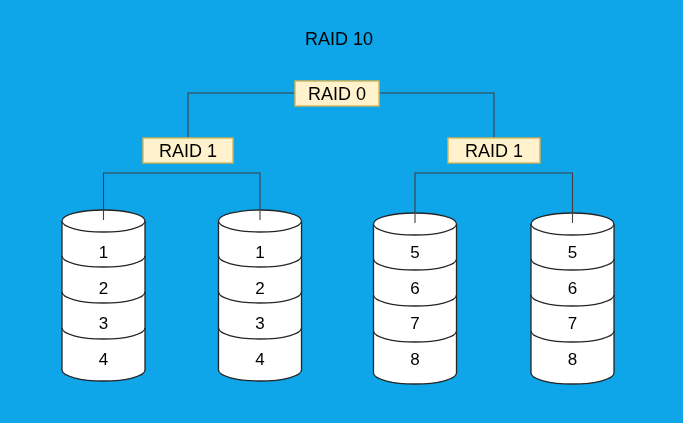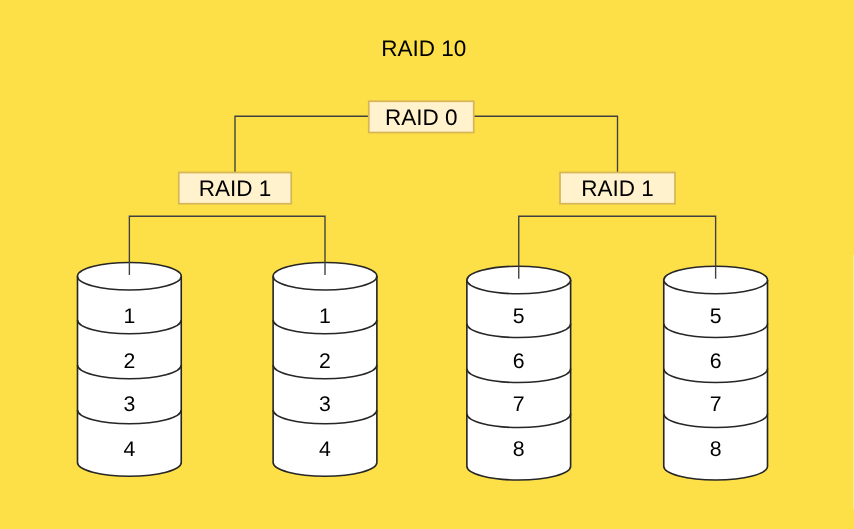--- a/index.html
+++ b/index.html
@@ -4,21 +4,21 @@
 <style>
   html, body {
     margin: 0;
     padding: 0;
     background: #ffffff;
   }
   .stage {
     position: relative;
     width: 683px;
     height: 423px;
-    background: #fde047;
+    background: #0ea5e9;
     overflow: hidden;
   }
   svg {
     display: block;
     font-family: "Liberation Sans", sans-serif;
   }
   text {
     font-family: "Liberation Sans", sans-serif;
     fill: #000000;
   }

